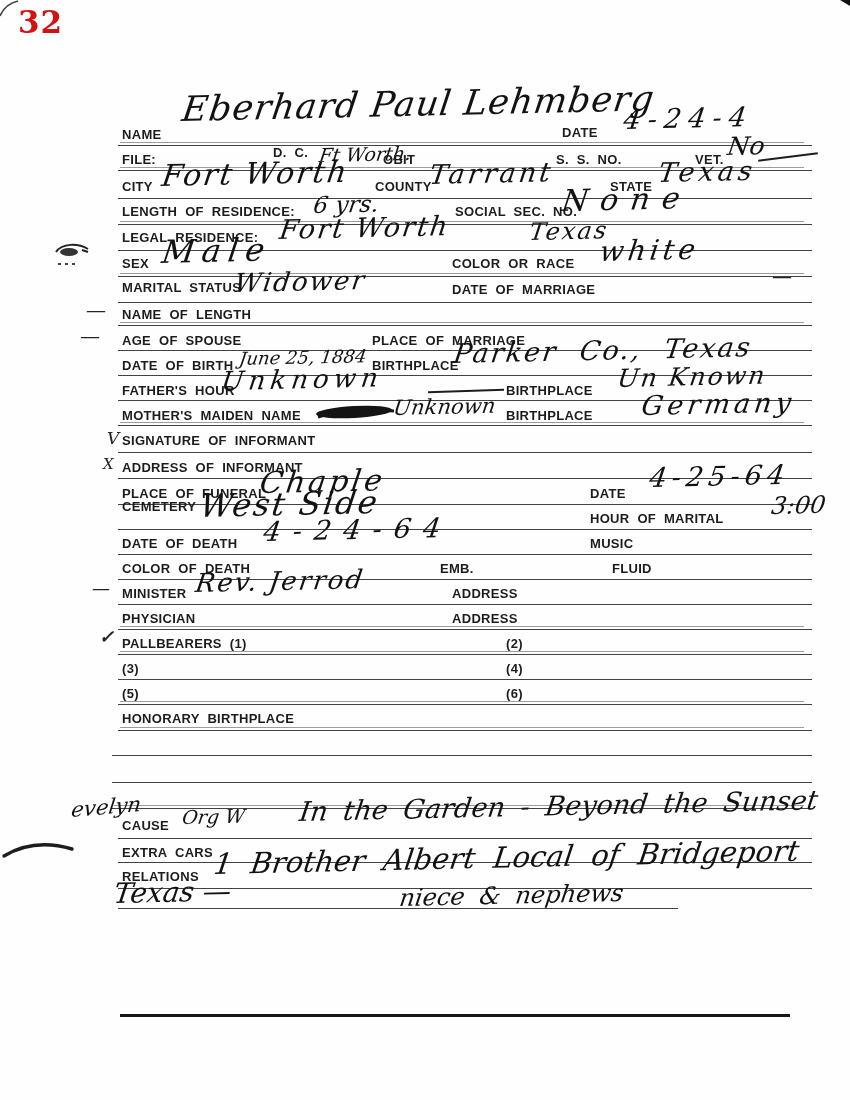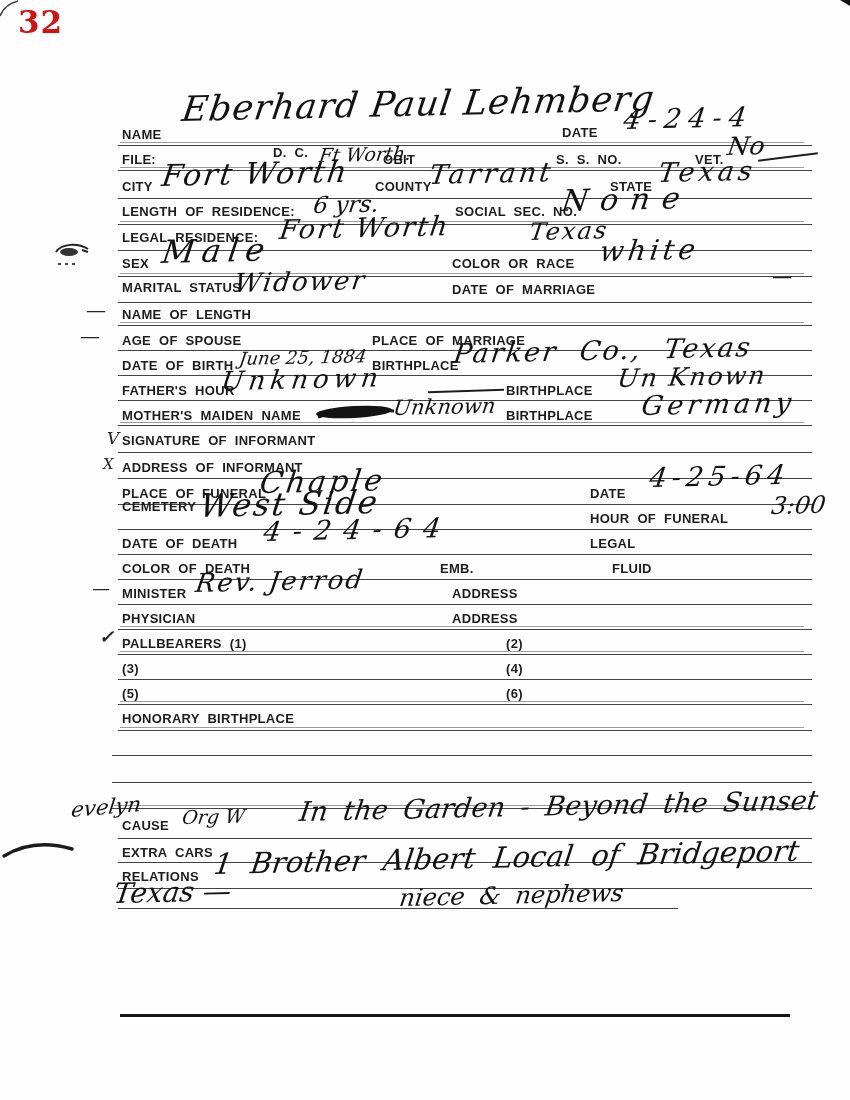--- a/index.html
+++ b/index.html
@@ -158,26 +158,26 @@
 <span class="mark" style="left:103px;top:457px;font-size:15px">X</span>
 <span class="lbl" style="left:122px;top:460px">ADDRESS OF INFORMANT</span>
 
 <span class="lbl" style="left:122px;top:486px">PLACE OF FUNERAL</span>
 <span class="hw" style="left:258px;top:468px;font-size:30px;letter-spacing:3px">Chaple</span>
 <span class="lbl" style="left:590px;top:486px">DATE</span>
 <span class="hw" style="left:648px;top:464px;font-size:27px;letter-spacing:5px">4-25-64</span>
 
 <span class="lbl" style="left:122px;top:499px">CEMETERY</span>
 <span class="hw" style="left:198px;top:490px;font-size:32px;letter-spacing:2px">West Side</span>
-<span class="lbl" style="left:590px;top:511px">HOUR OF FUNERAL</span>
+<span class="lbl" style="left:590px;top:511px">HOUR OF MARITAL</span>
 <span class="hw" style="left:770px;top:494px;font-size:24px">3:00</span>
 
 <span class="lbl" style="left:122px;top:536px">DATE OF DEATH</span>
 <span class="hw" style="left:262px;top:518px;font-size:27px;letter-spacing:12px">4-24-64</span>
-<span class="lbl" style="left:590px;top:536px">LEGAL</span>
+<span class="lbl" style="left:590px;top:536px">MUSIC</span>
 
 <span class="lbl" style="left:122px;top:561px">COLOR OF DEATH</span>
 <span class="lbl" style="left:440px;top:561px">EMB.</span>
 <span class="lbl" style="left:612px;top:561px">FLUID</span>
 
 <span class="mark" style="left:92px;top:580px;font-size:18px">—</span>
 <span class="lbl" style="left:122px;top:586px">MINISTER</span>
 <span class="hw" style="left:194px;top:570px;font-size:26px;letter-spacing:2px">Rev. Jerrod</span>
 <span class="lbl" style="left:452px;top:586px">ADDRESS</span>
 

